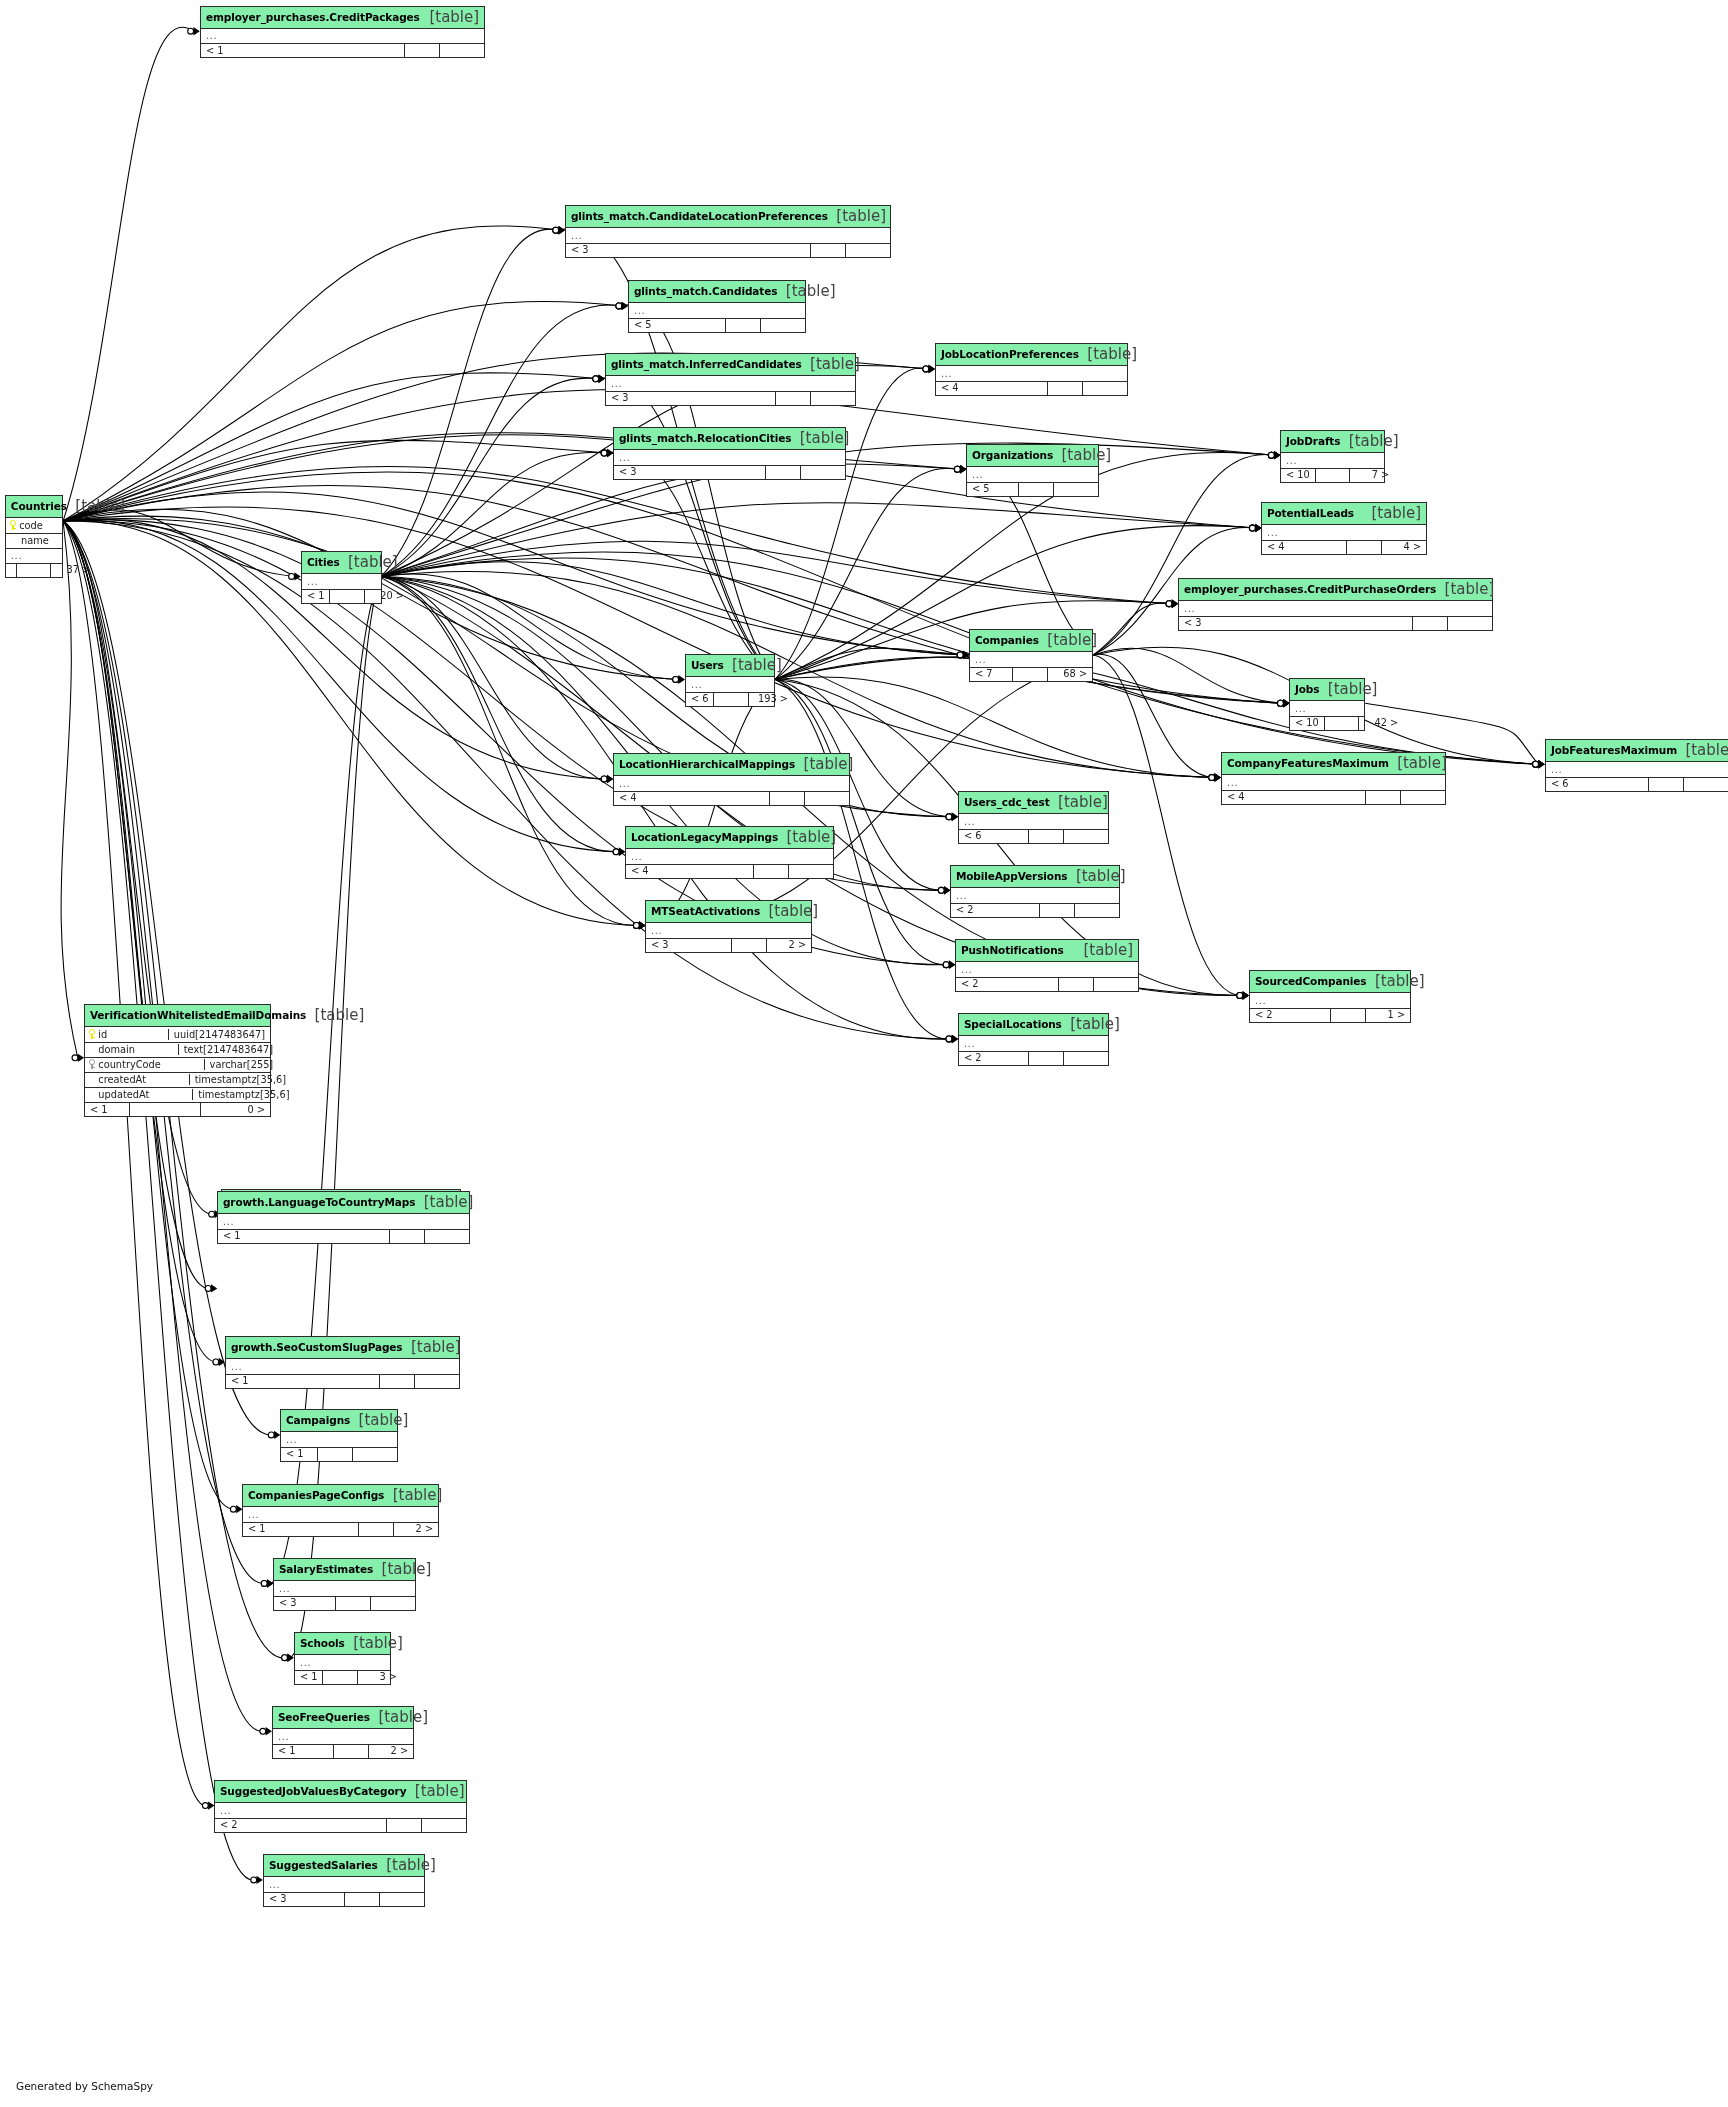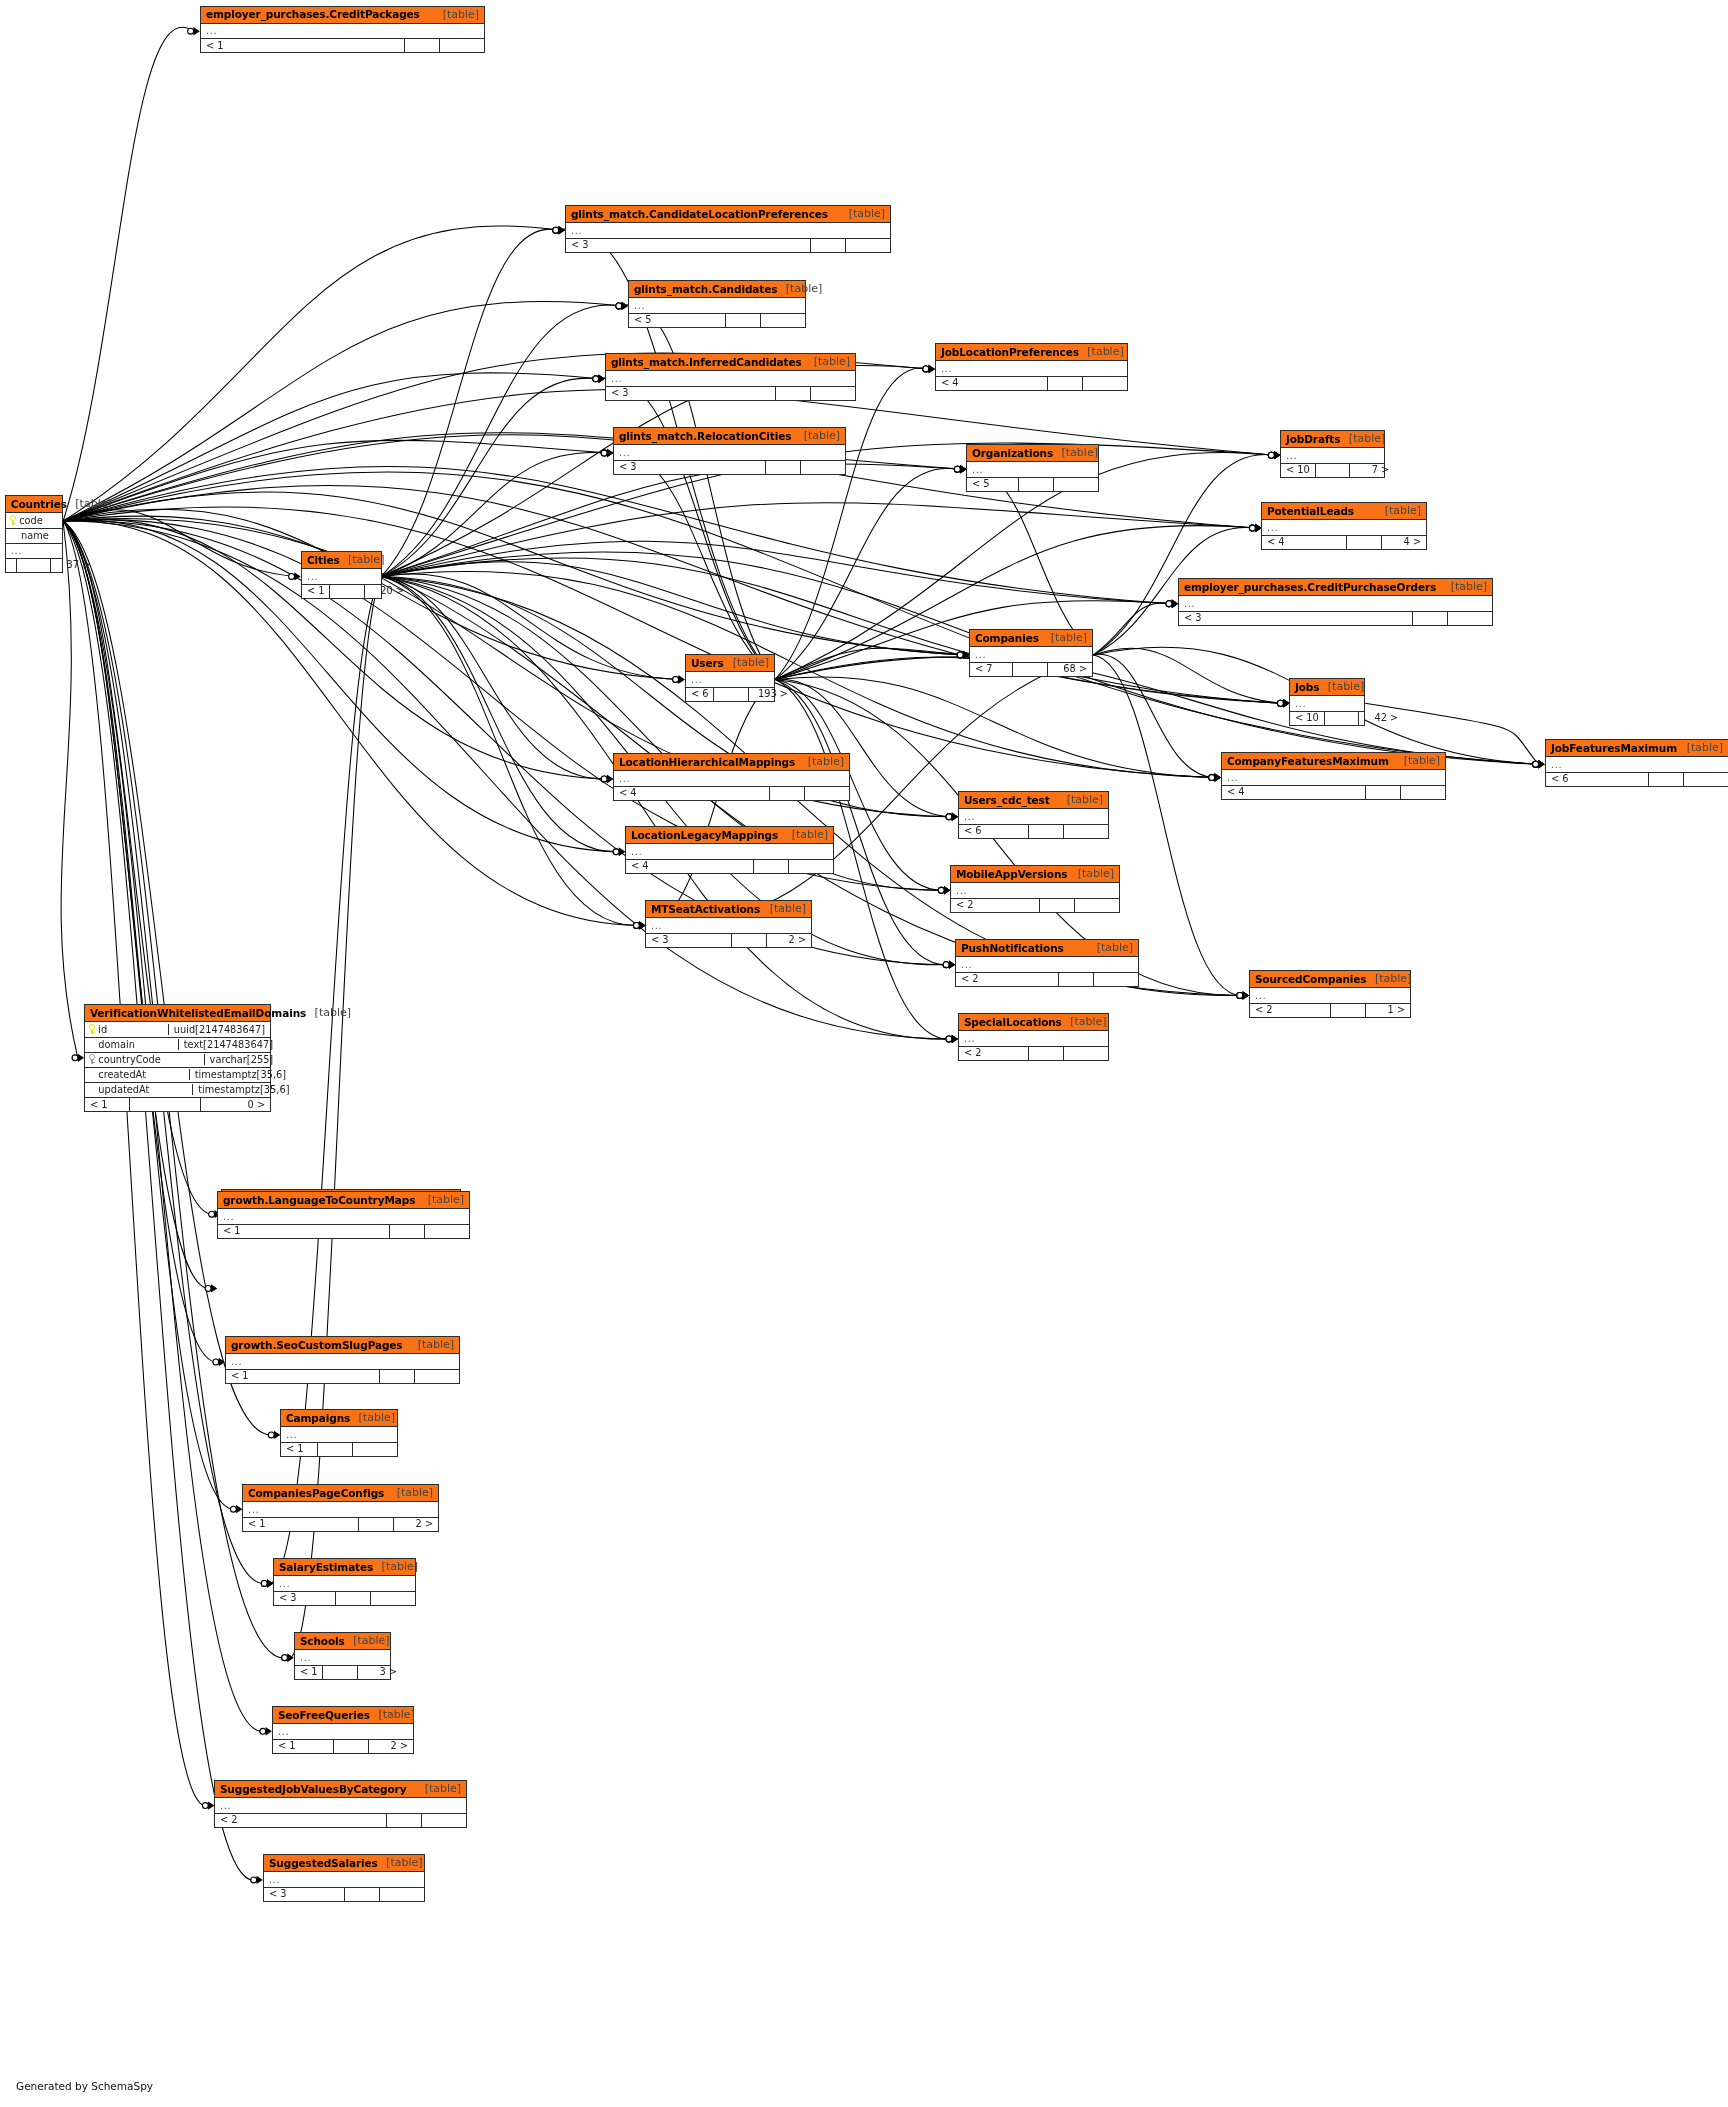--- a/index.html
+++ b/index.html
@@ -1,23 +1,23 @@
 <!DOCTYPE html>
 <html style="font-size:11.2px"><head>
 <meta charset="utf-8">
 <style>
   html,body{margin:0;padding:0;background:#ffffff;}
   body{font-family:"DejaVu Sans", sans-serif;}
   #canvas{position:relative;width:1729px;height:2108px;background:#fff;overflow:hidden;}
   svg#edges{position:absolute;left:0;top:0;width:1729px;height:2108px;pointer-events:none;}
   .tbl{position:absolute;border:1.4px solid #2b2b2b;background:#fff;box-sizing:border-box;}
   .tbl .hdr{display:flex;align-items:center;justify-content:space-between;
-            background:#f97316;border-bottom:1.4px solid #2b2b2b;padding:1.4px 4.9px 2.1px 4.9px;}
+            background:#86efac;border-bottom:1.4px solid #2b2b2b;padding:1.4px 4.9px 2.1px 4.9px;}
   .tbl .hdr .nm{font-weight:bold;font-size:10.5px;color:#000;white-space:nowrap;letter-spacing:-0.1px;}
-  .tbl .hdr .tag{font-size:11px;color:#444;margin-left:8.4px;white-space:nowrap;}
+  .tbl .hdr .tag{font-size:15px;color:#444;margin-left:8.4px;white-space:nowrap;}
   .tbl .row{border-bottom:0.7px solid #2b2b2b;padding:0.7px 4.9px 1.4px 4.9px;font-size:9.8px;color:#222;
             display:flex;align-items:center;min-height:12px;white-space:nowrap;}
   .tbl .row.named{padding-left:4.2px;}
   .tbl .row .colname{margin-left:2.8px;}
   .tbl .row.typed{padding:0.7px 0 1.4px 0;gap:38px;}
   .tbl .row.typed .cellL{flex:1 1 auto;padding:0 4.9px 0 4.2px;display:flex;align-items:center;}
   .tbl .row.typed .cellR{border-left:0.7px solid #2b2b2b;padding:0 4.9px;min-width:83px;
                          display:flex;align-items:center;}
   .tbl .ell{font-size:9.8px;color:#555;letter-spacing:0.7px;line-height:7px;}
   .tbl .foot{display:flex;font-size:9.8px;color:#222;min-height:12px;}

